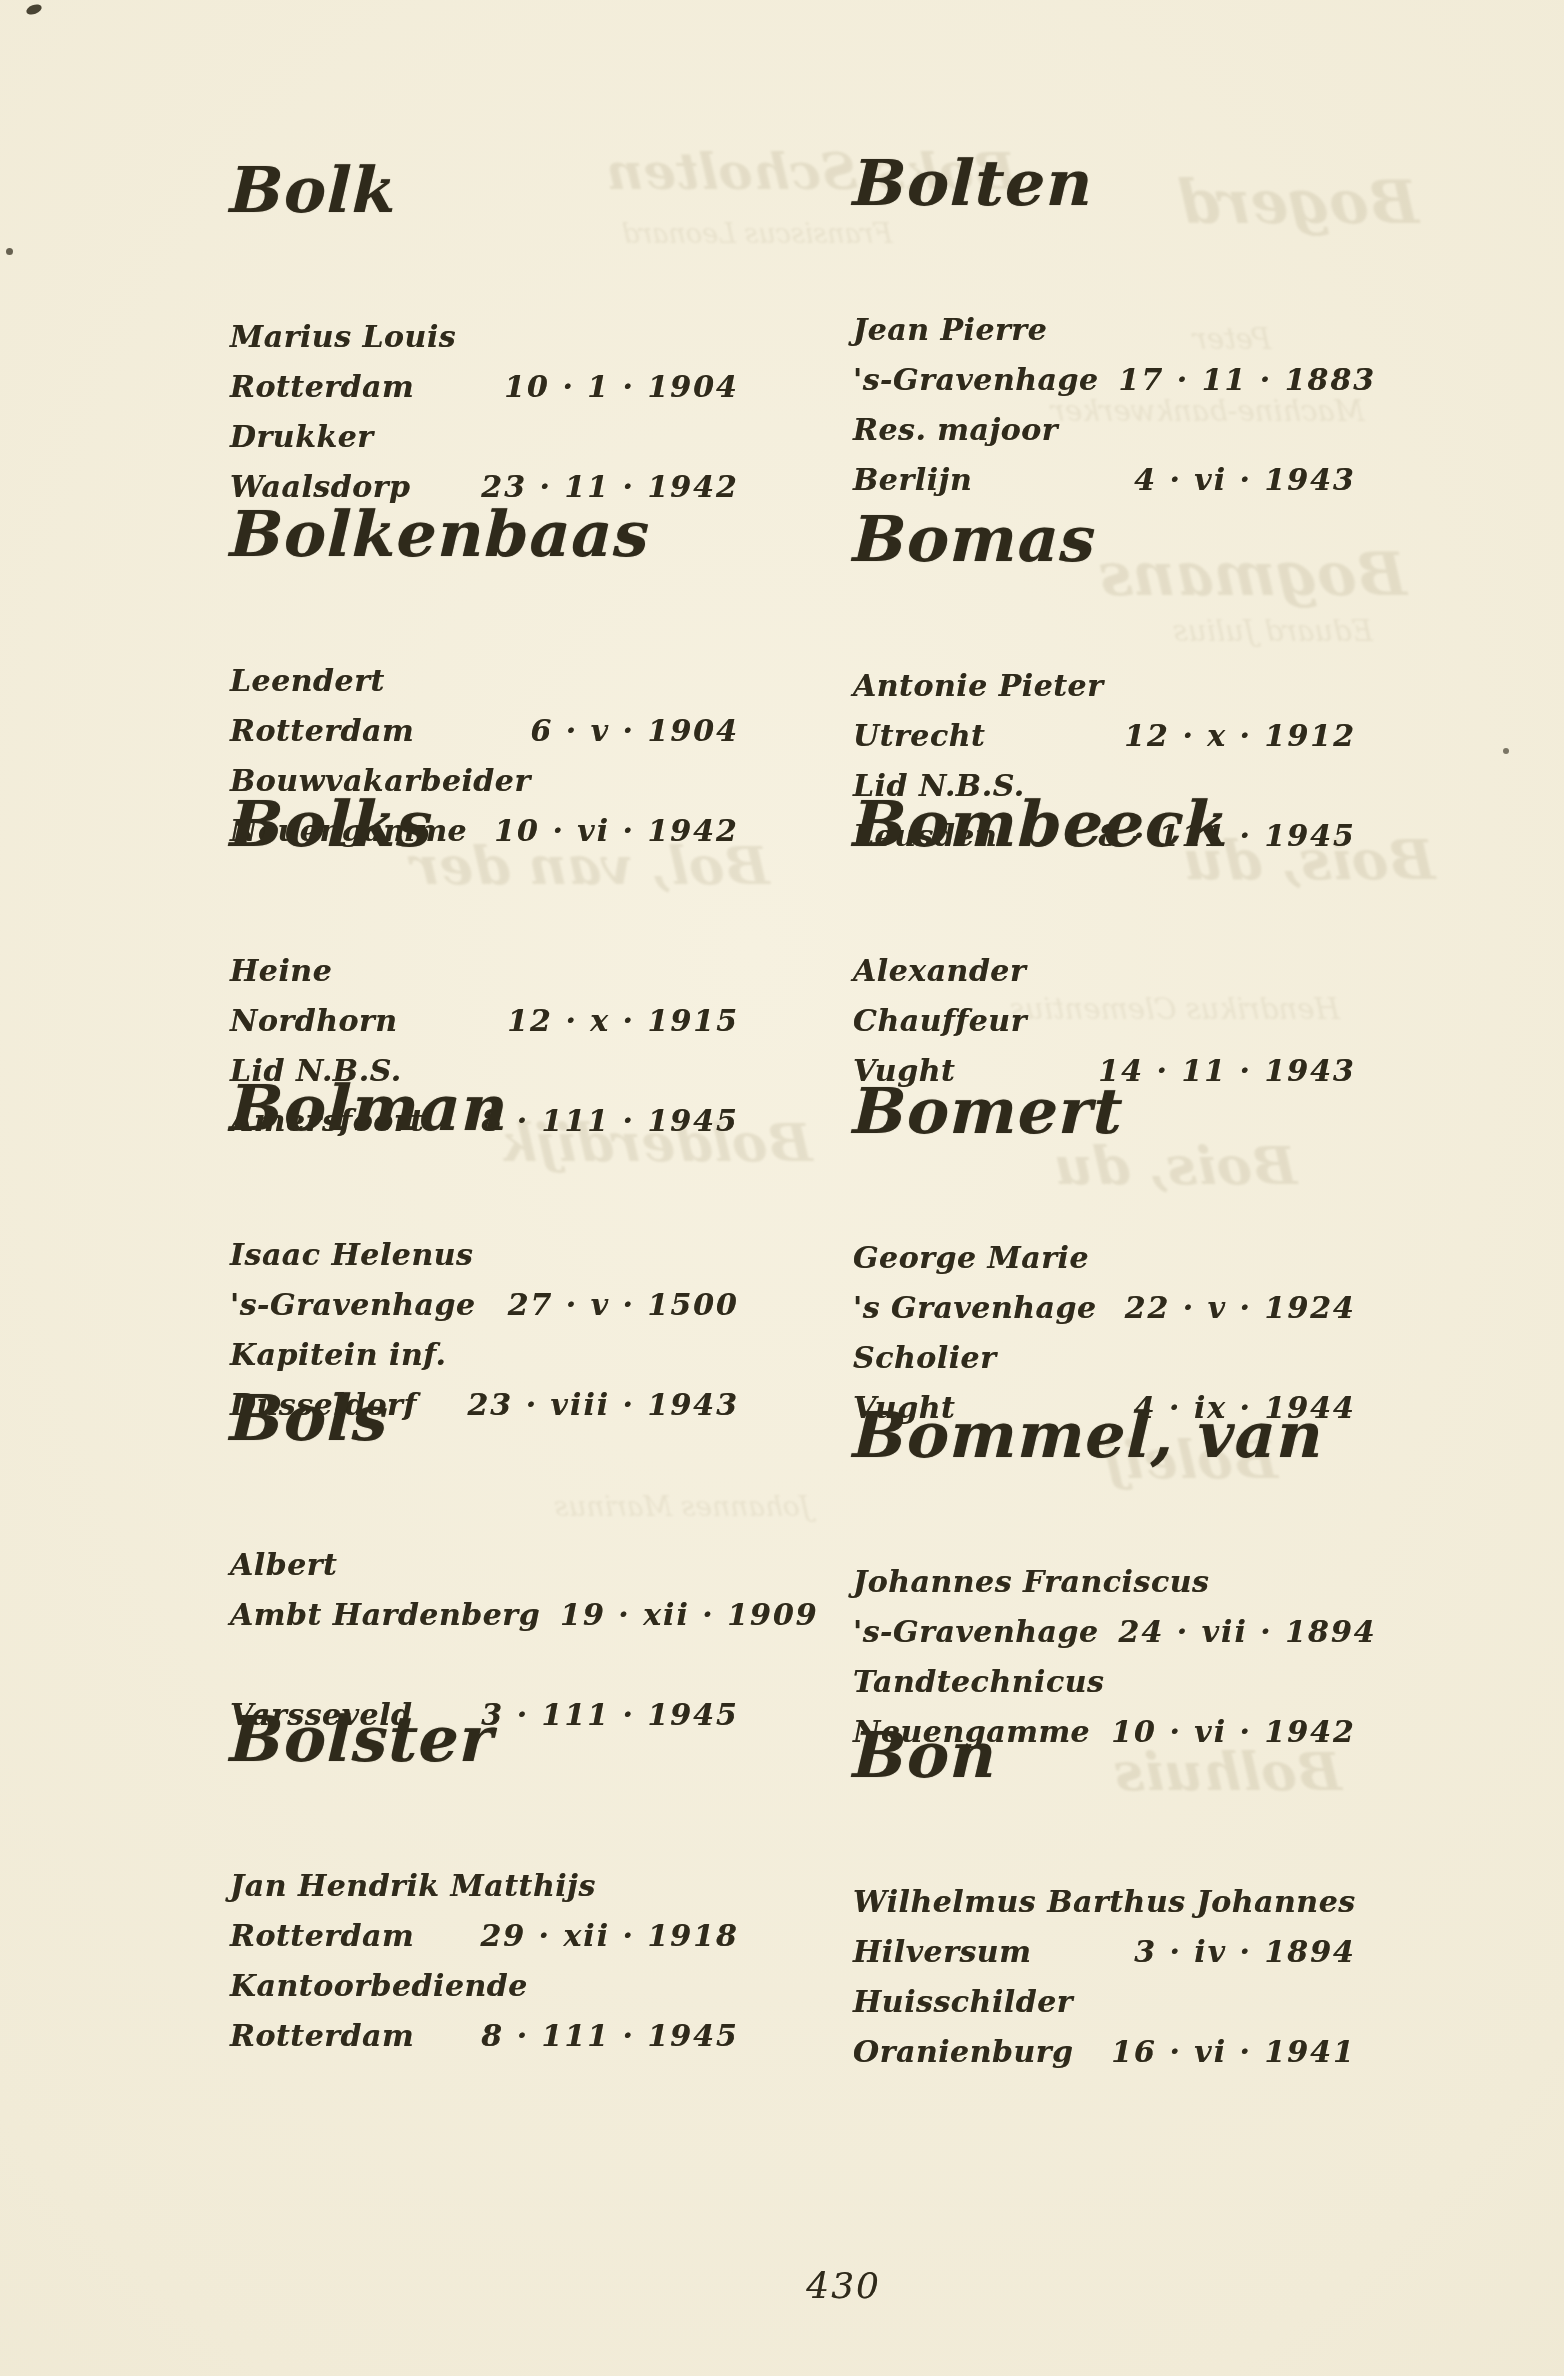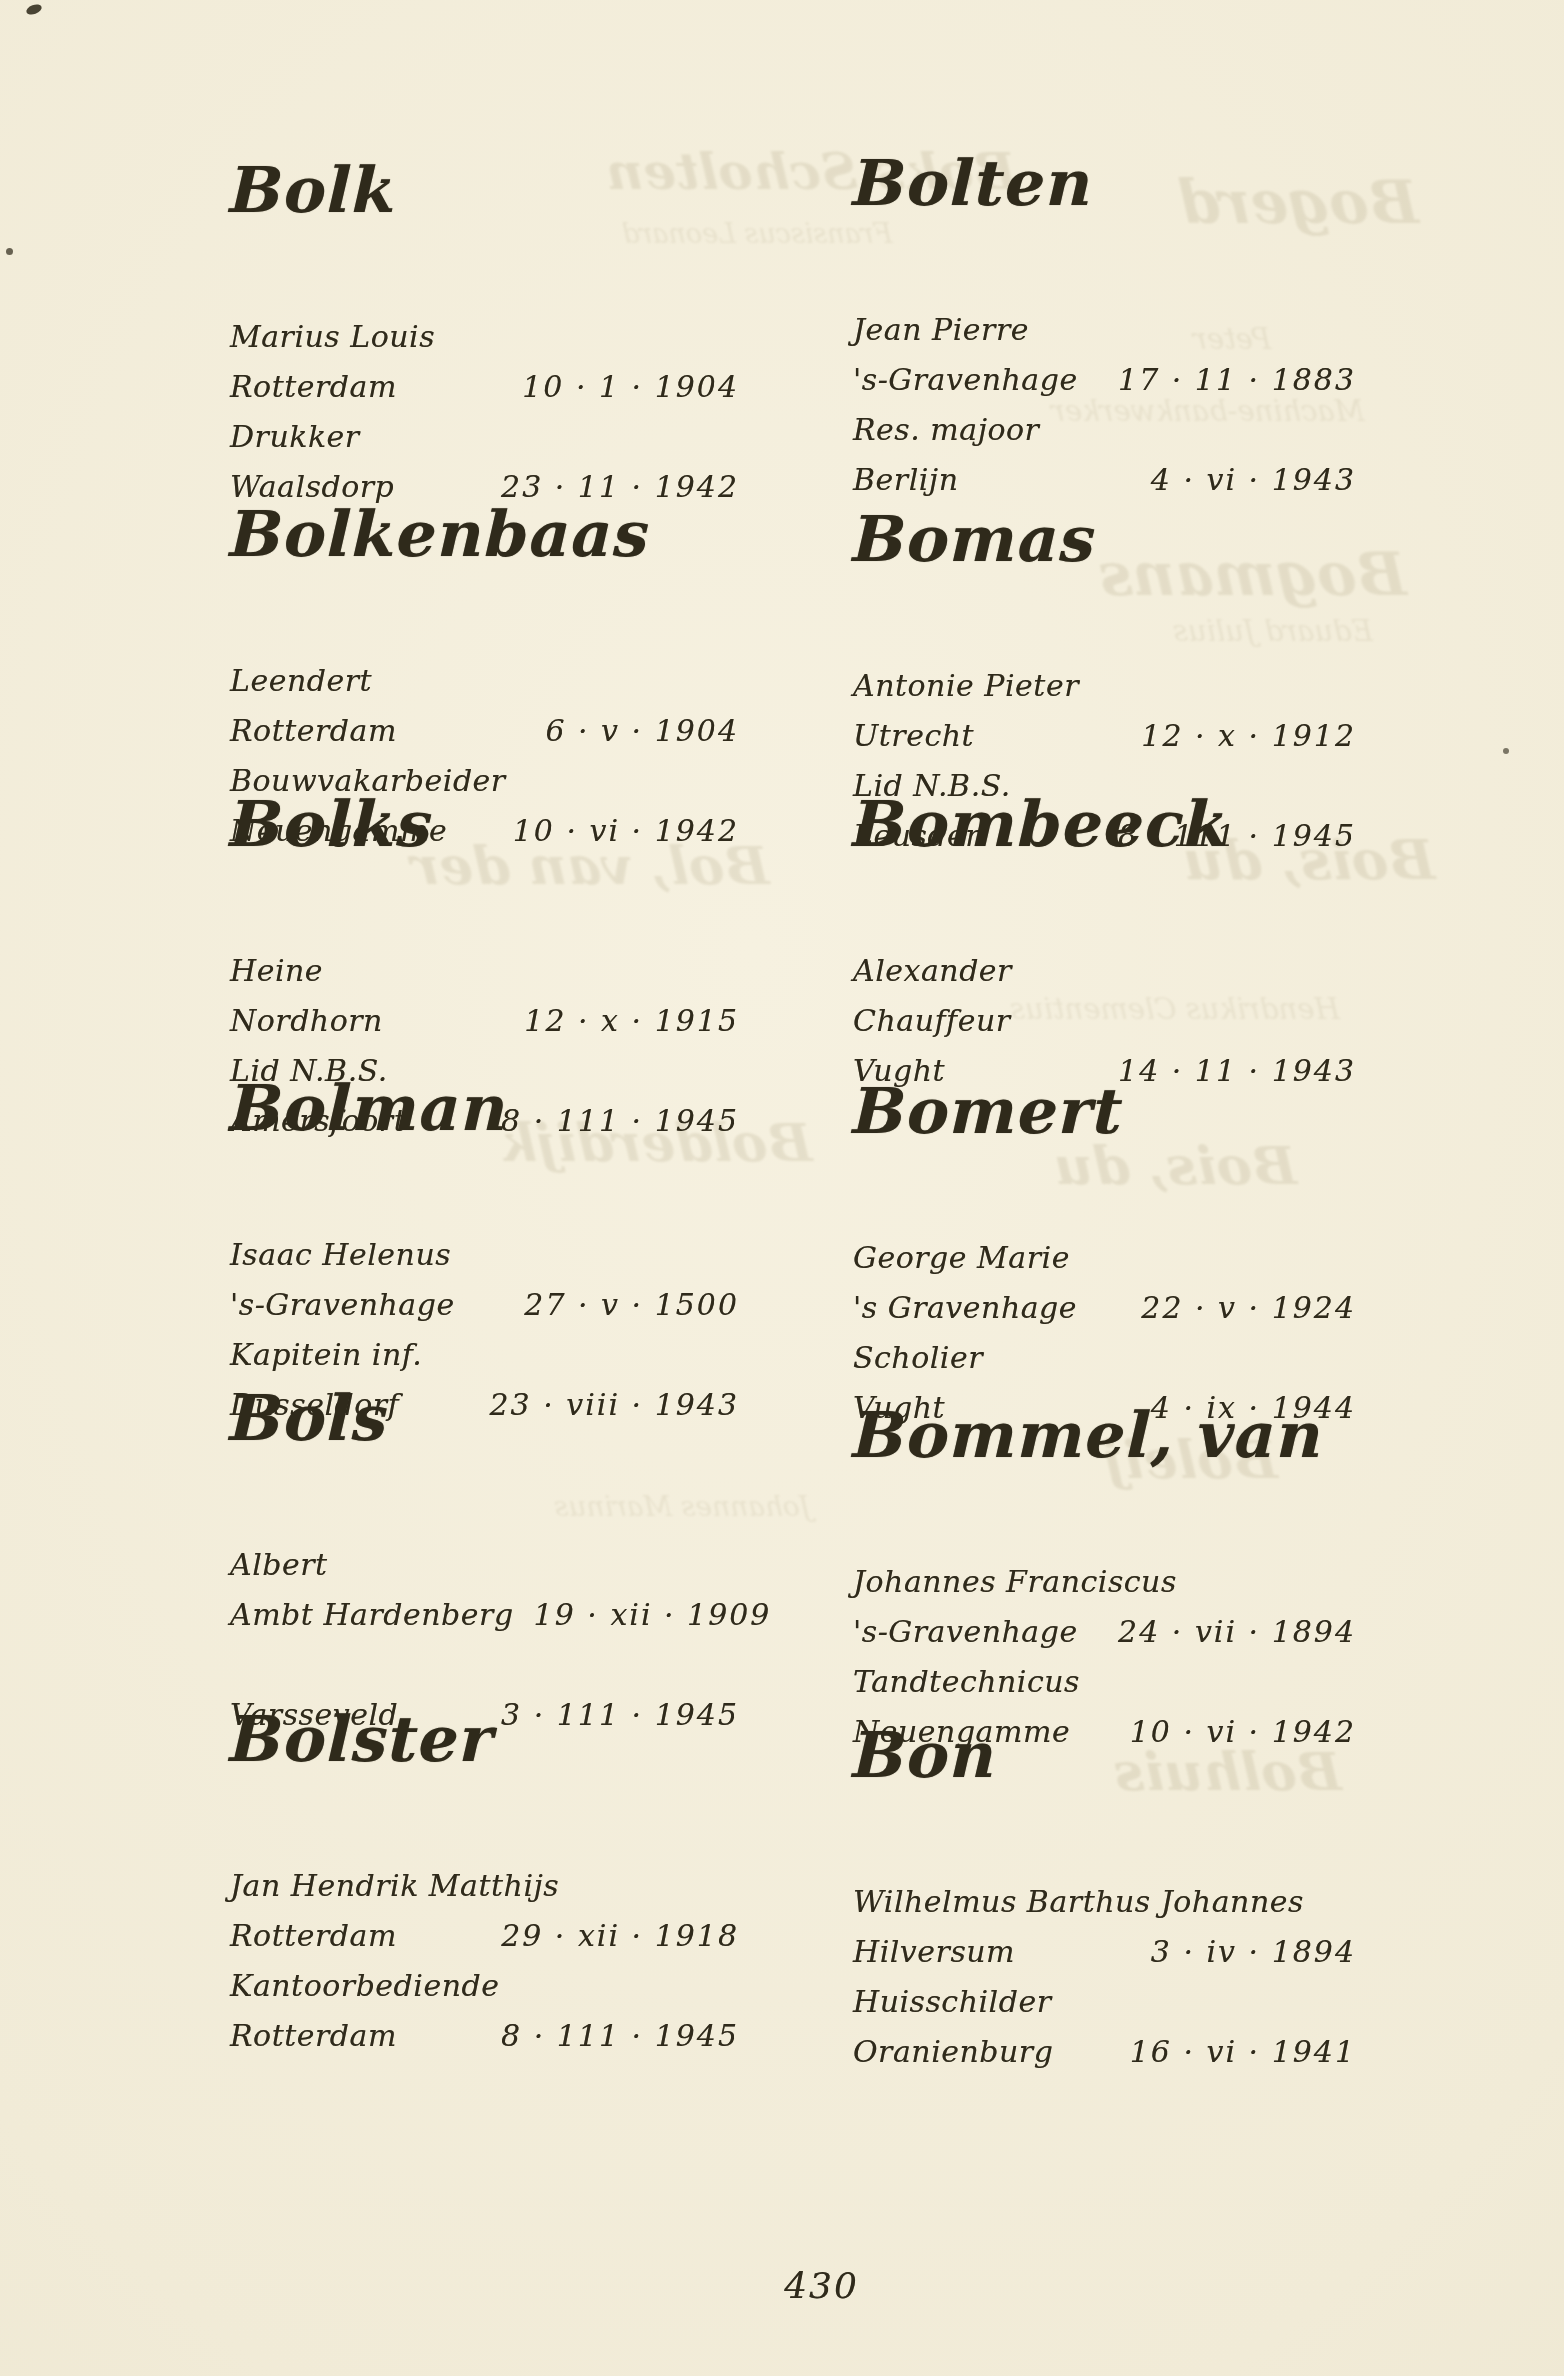--- a/index.html
+++ b/index.html
@@ -29,38 +29,39 @@
     transform: skewX(-2deg);
     text-shadow: 0 0 1px rgba(43,38,22,.45);
   }
   .line {
     font-size: 30px;
     line-height: 50px;
     min-height: 50px;
     letter-spacing: 0.5px;
     white-space: nowrap;
     text-shadow: 0 0 0.5px rgba(43,38,22,.5);
+    font-weight: bold;
   }
   .pair {
     display: flex;
     justify-content: space-between;
     align-items: flex-end;
   }
   .date {
     letter-spacing: 2px;
     padding-left: 20px;
   }
 
   
   .page-number {
     position: absolute;
     top: 2265px;
     left: 762px;
     width: 119px;
-    text-align: center;
+    text-align: right;
     font-size: 36px;
     font-style: italic;
     letter-spacing: 2px;
     text-shadow: 0 0 0.5px rgba(43,38,22,.5);
   }
 
   
   .ghost {
     position: absolute;
     font-style: italic;

